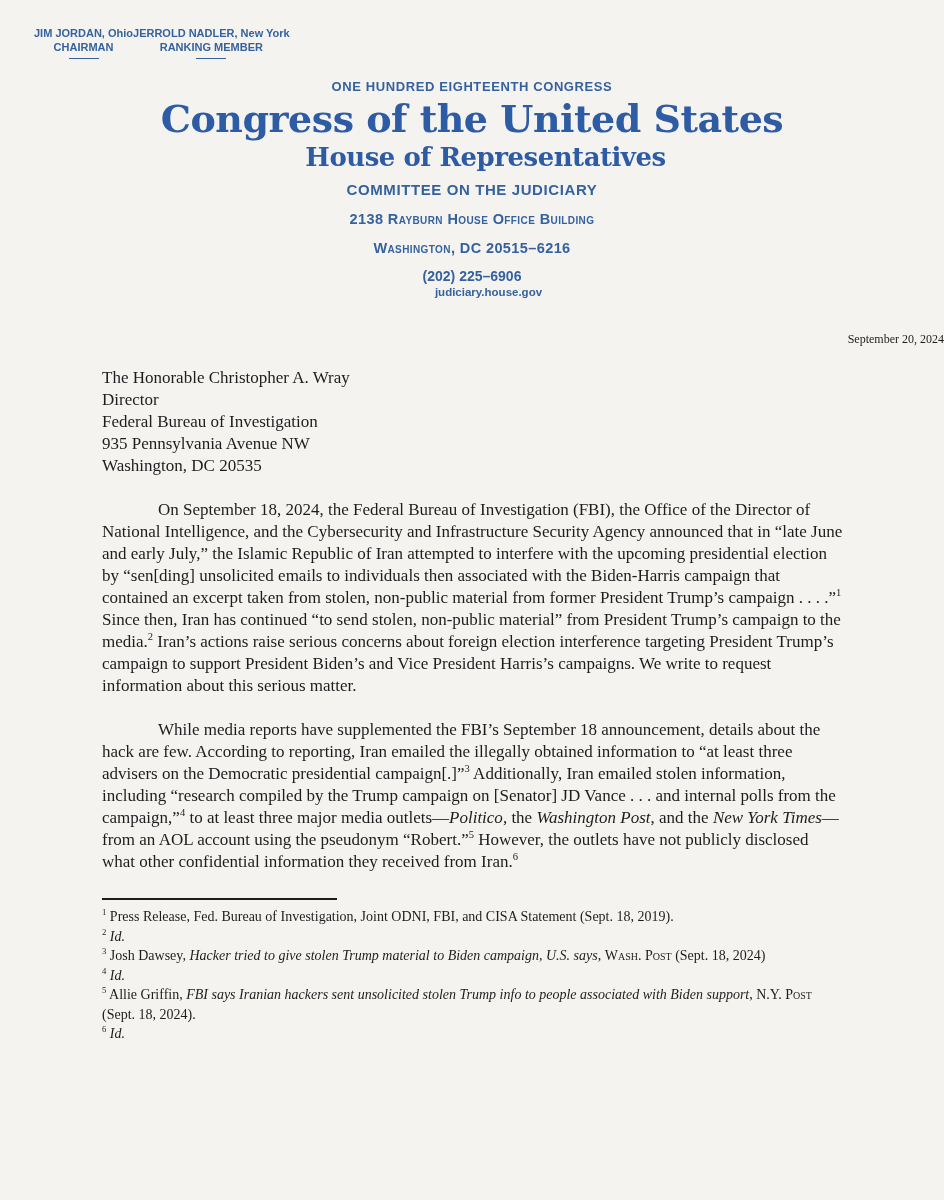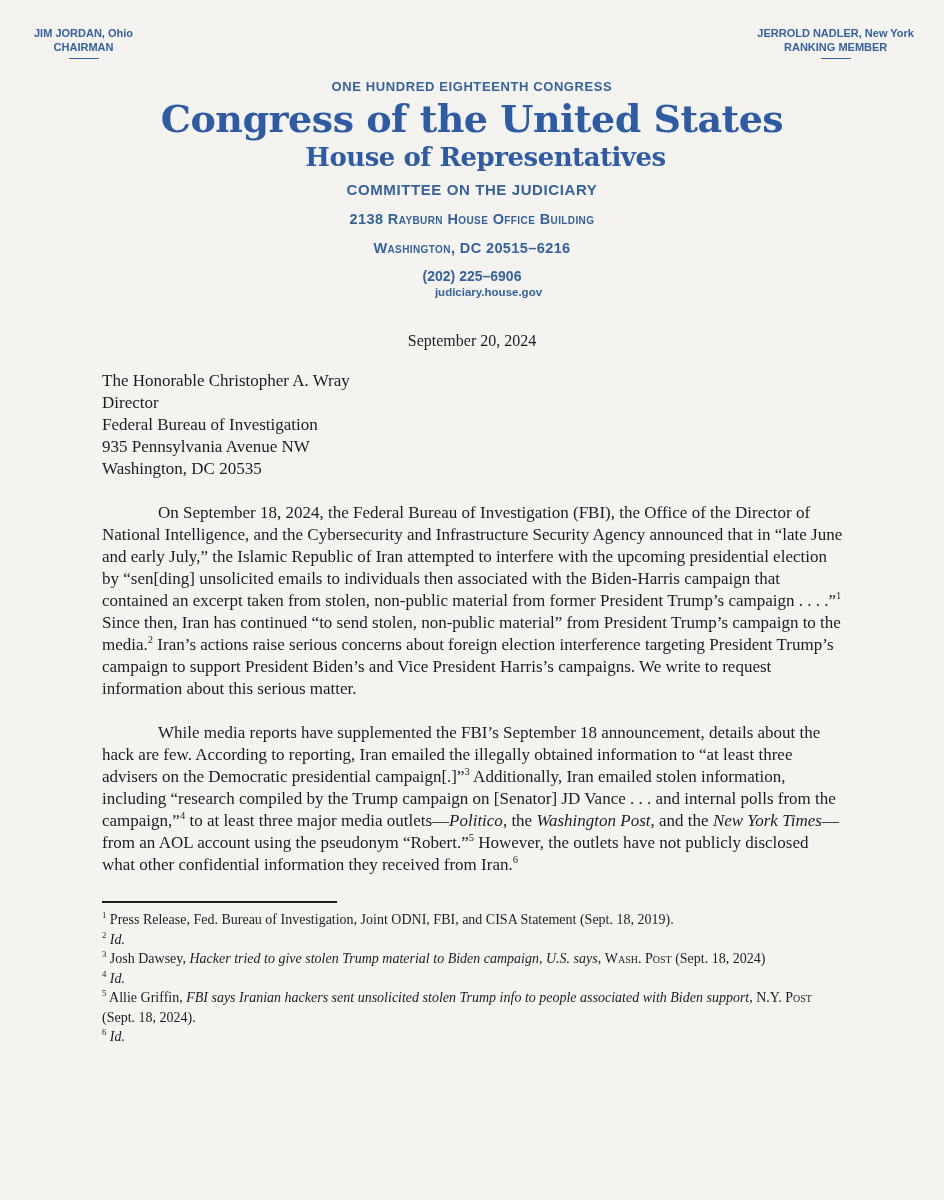--- a/index.html
+++ b/index.html
@@ -18,23 +18,21 @@
     width: 944px;
     height: 1200px;
     margin: 0 auto;
     background: var(--paper);
     overflow: hidden;
     position: relative;
   }
   
   .topbar {
     display: flex;
-    justify-content: space-between;
     padding: 26px 30px 0 34px;
-    gap: 34px;
   }
   .officer {
     font-family: "Liberation Sans", sans-serif;
     font-weight: bold;
     font-size: 11px;
     line-height: 14px;
     color: var(--blue);
     text-align: center;
   }
   .officer-rule {
@@ -92,22 +90,22 @@
   }
   .site-line {
     font-family: "Liberation Sans", sans-serif;
     font-weight: bold;
     font-size: 11.5px;
     margin-top: 2px;
     padding-left: 33px;
   }
   
   .date-line {
-    text-align: center;
-    font-size: 16px;
+    text-align: right;
+    font-size: 12px;
     margin-top: 34px;
   }
   .letter { padding: 0 99px 0 102px; font-size: 17px; line-height: 22px; }
   .recipient { margin-top: 20px; }
   .salutation { margin-top: 28px; }
   .para { margin: 22px 0 0; text-indent: 56px; }
   .para sup, .footnotes sup { font-size: 0.62em; line-height: 0; }
   .fn-rule {
     width: 235px;
     border: 0;

